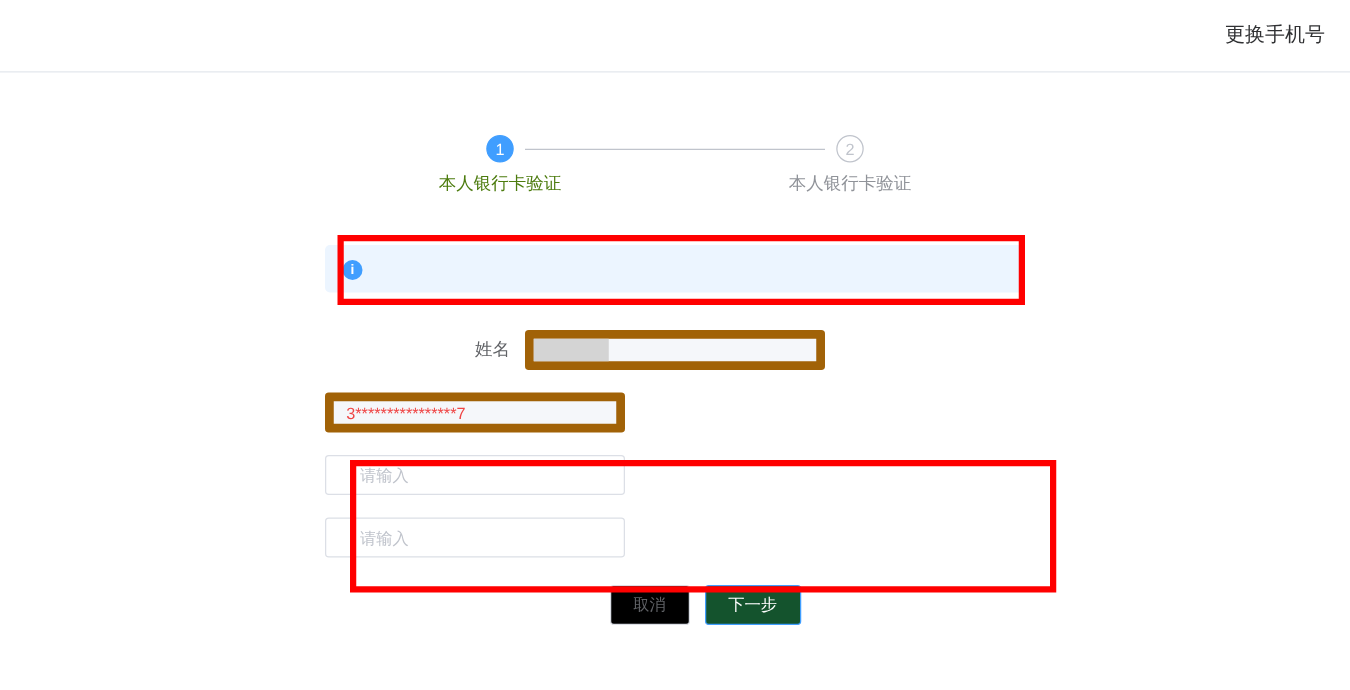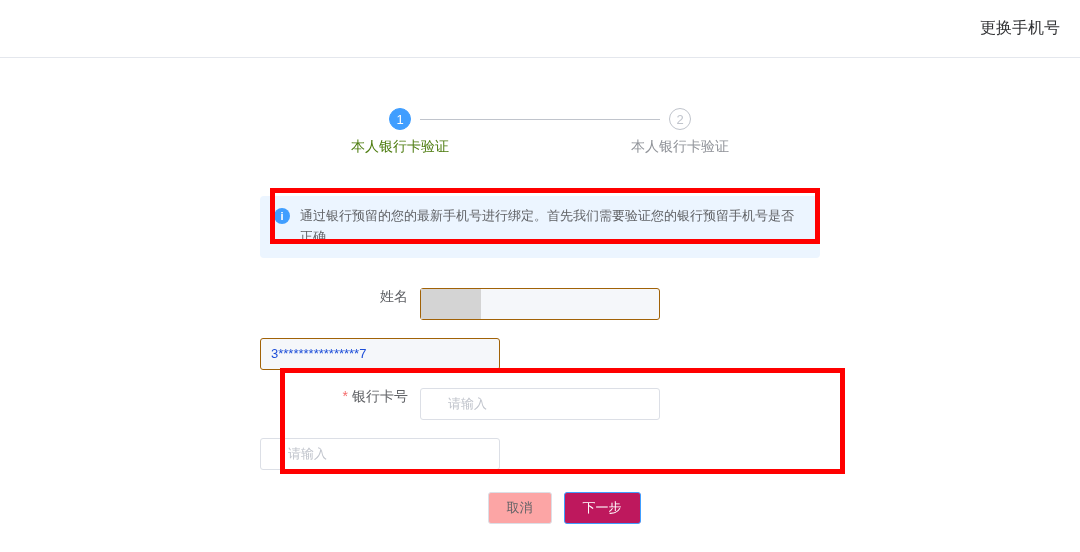--- a/index.html
+++ b/index.html
@@ -98,45 +98,45 @@
     .highlight-box {
       position: absolute;
       border: 5px solid #ff0000;
       pointer-events: none;
       z-index: 10;
     }
     .hl-alert { left: 10px; right: 0px; top: -8px; height: 56px; }
     .hl-inputs { left: 20px; right: -25px; top: 172px; height: 106px; }
     .form-row {
       display: flex;
-      align-items: flex-start;
+      align-items: center;
       margin-bottom: 18px;
     }
     .form-label {
       width: 160px;
       text-align: right;
       padding-right: 12px;
       color: #606266;
       font-size: 14px;
     }
     .form-label.required::before {
       content: "*";
       color: #f56c6c;
       margin-right: 4px;
     }
     .readonly-box {
       width: 240px;
       height: 32px;
       background: #f5f7fa;
-      border: 1px solid #a16207;
+      border: 7px solid #a16207;
       border-radius: 3px;
       display: flex;
       align-items: center;
       padding: 0 10px;
-      color: #1d4ed8;
+      color: #ef4444;
       font-size: 13px;
     }
     .readonly-mask {
       width: 60px;
       height: 100%;
       background: #d4d4d4;
       margin-left: -10px;
       margin-right: 6px;
     }
     input.text-input {
@@ -159,22 +159,22 @@
     .btn {
       height: 32px;
       padding: 0 18px;
       border-radius: 3px;
       font-size: 13px;
       cursor: pointer;
       display: inline-flex;
       align-items: center;
       justify-content: center;
     }
-    .btn-default { background: #fca5a5; border: 1px solid #dcdfe6; color: #606266; margin-left: 48px; }
-    .btn-primary { background: #be185d; border: 1px solid #409eff; color: #fff; }
+    .btn-default { background: #000000; border: 1px solid #dcdfe6; color: #606266; margin-left: 48px; }
+    .btn-primary { background: #14532d; border: 1px solid #409eff; color: #fff; }
   </style>
 </head>
 <body>
 
 <div class="header">
   <span>更换手机号</span>
 </div>
 
 <div class="content">
 
@@ -189,38 +189,36 @@
       <div class="step-title">本人银行卡验证</div>
     </div>
   </div>
 
   <div class="form-area">
     <div class="highlight-box hl-alert"></div>
     <div class="highlight-box hl-inputs"></div>
 
     <div class="alert">
       <span class="alert-icon">i</span>
-      <span class="alert-text">通过银行预留的您的最新手机号进行绑定。首先我们需要验证您的银行预留手机号是否正确</span>
     </div>
 
     <div class="form-row">
       <div class="form-label">姓名</div>
       <div class="readonly-box">
         <div class="readonly-mask"></div>
       </div>
     </div>
 
     <div class="form-row">
       <div class="readonly-box">
         <span>3****************7</span>
       </div>
     </div>
 
     <div class="form-row">
-      <div class="form-label required">银行卡号</div>
       <input type="text" class="text-input" placeholder="请输入" style="">
     </div>
 
     <div class="form-row">
       <input type="text" class="text-input" placeholder="请输入" style="">
     </div>
 
     <div class="button-row">
       <button class="btn btn-default">取消</button>
       <button class="btn btn-primary">下一步</button>

